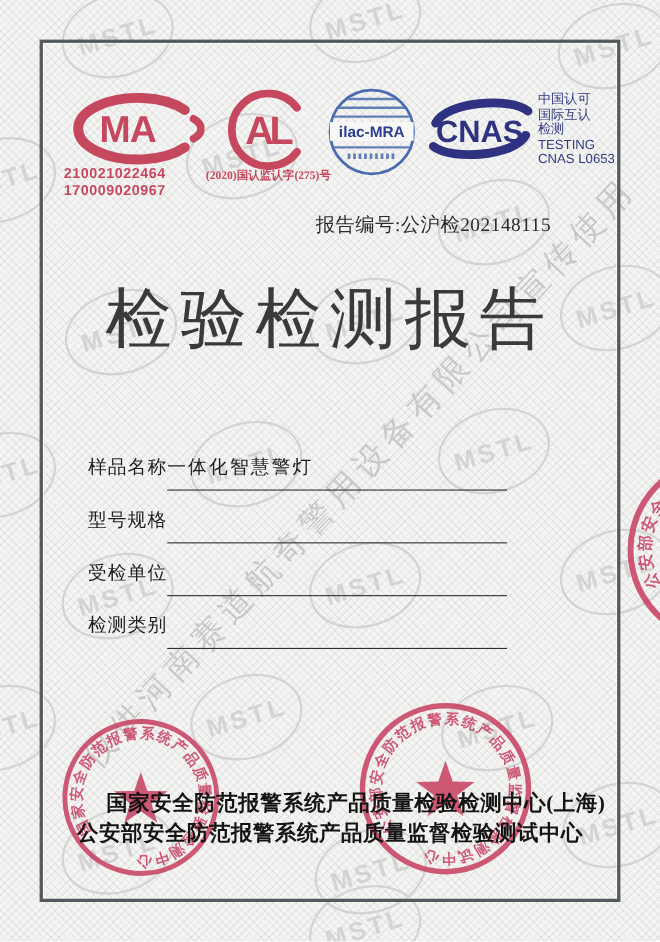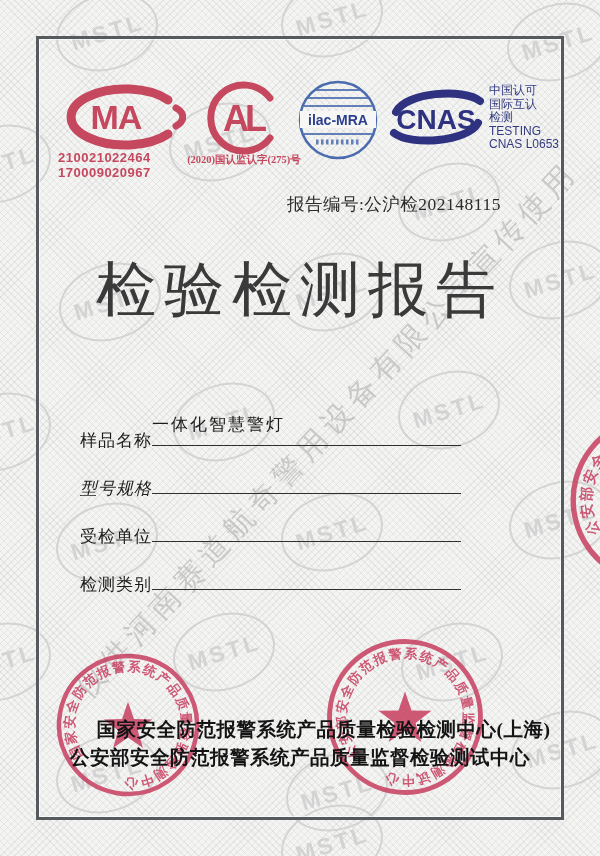--- a/index.html
+++ b/index.html
@@ -36,25 +36,25 @@
   .cnas-logo{left:386px;top:88px;width:100px;height:58px;}
   .cnas-caption{position:absolute;left:489px;top:84px;z-index:3;font-size:12px;
        line-height:13.5px;color:#333a80;font-family:"Liberation Sans","DejaVu Sans",sans-serif;
        font-weight:normal;}
   
   .report-no{position:absolute;left:287px;top:192px;z-index:3;font-size:17.5px;
        color:#2b2b2b;font-weight:500;letter-spacing:.5px;}
   .title{position:absolute;left:0;right:0;top:250px;z-index:3;text-align:center;
        font-size:60px;font-weight:normal;letter-spacing:8px;color:#3a3a3a;}
   .field-row{position:absolute;left:80px;width:385px;height:38px;z-index:3;}
-  .field-row .flabel{position:absolute;left:0;top:16px;font-size:17px;color:#1d1d1d;letter-spacing:1px;}
+  .field-row .flabel{position:absolute;left:0;top:0;font-size:17px;color:#1d1d1d;letter-spacing:1px;}
   .field-row .fvalue{position:absolute;left:72px;right:0;top:0;text-align:left;
        font-size:17px;color:#1d1d1d;letter-spacing:2px;}
   .field-row .fline{position:absolute;left:72px;right:4px;top:32px;border-top:1.6px solid #2f2f2f;}
-  .row1{top:413px;} .row2{top:461px;font-style:italic;} .row3{top:509px;} .row4{top:557px;}
+  .row1{top:413px;} .row2{top:461px;} .row3{top:509px;} .row4{top:557px;}
   .org-line{position:absolute;left:0;right:0;text-align:center;z-index:3;font-size:19.5px;
        font-weight:bold;color:#141414;letter-spacing:.5px;}
   .org1{top:716px;padding-left:47px;} .org2{top:744px;}
   
   .stamp{position:absolute;z-index:2;opacity:.85;}
   .stamp-left{left:53px;top:650px;width:150px;height:150px;}
   .stamp-right{left:323px;top:635px;width:164px;height:164px;}
   .stamp-edge{left:566px;top:410px;width:180px;height:180px;}
   .stamp-text{font-size:17.5px;letter-spacing:2px;fill:#c73e60;
        font-family:"Liberation Serif","DejaVu Serif",serif;font-weight:bold;}

